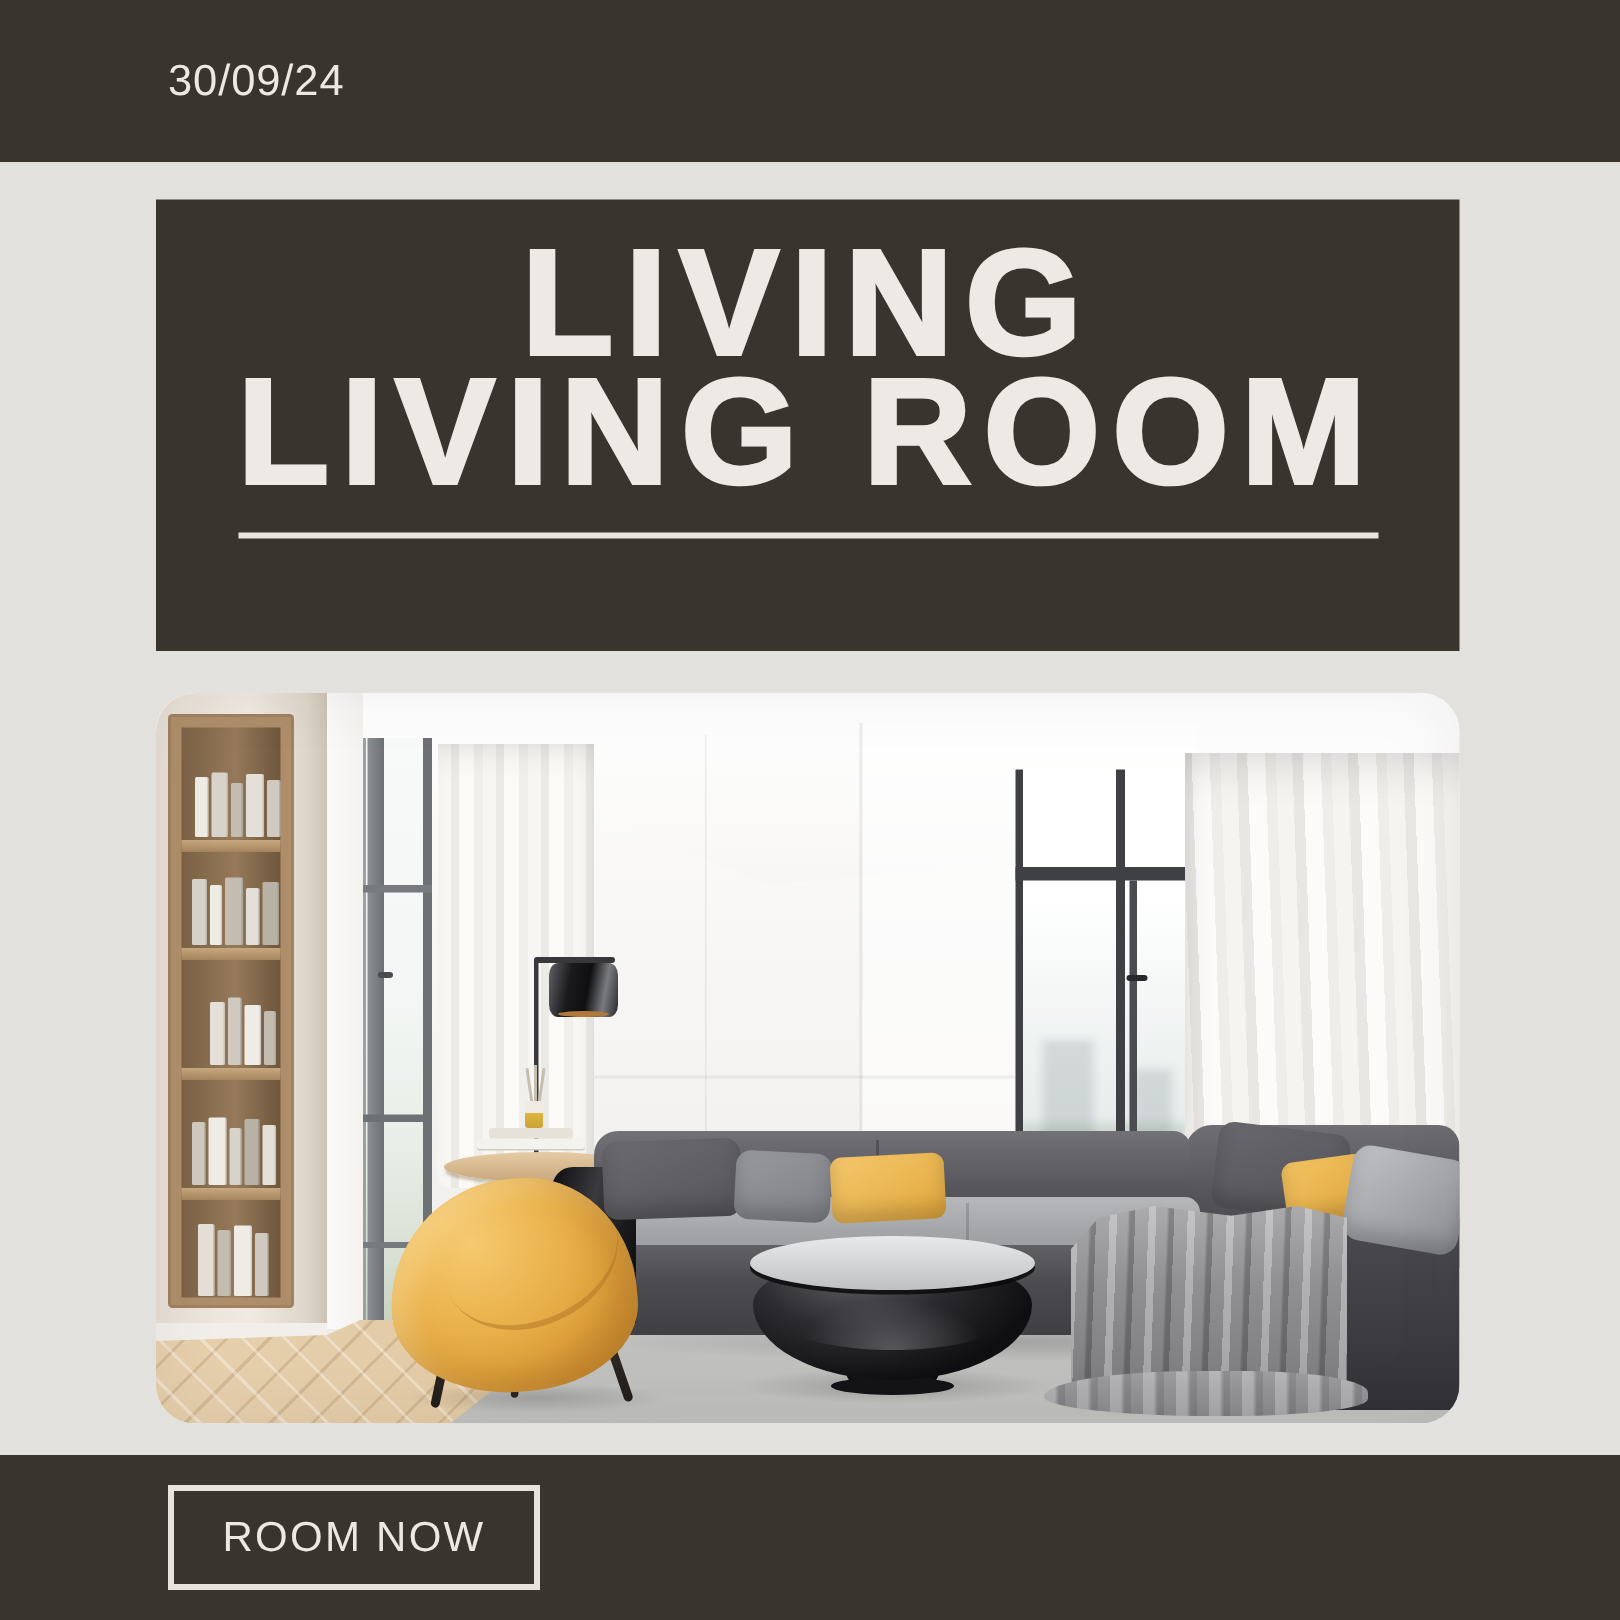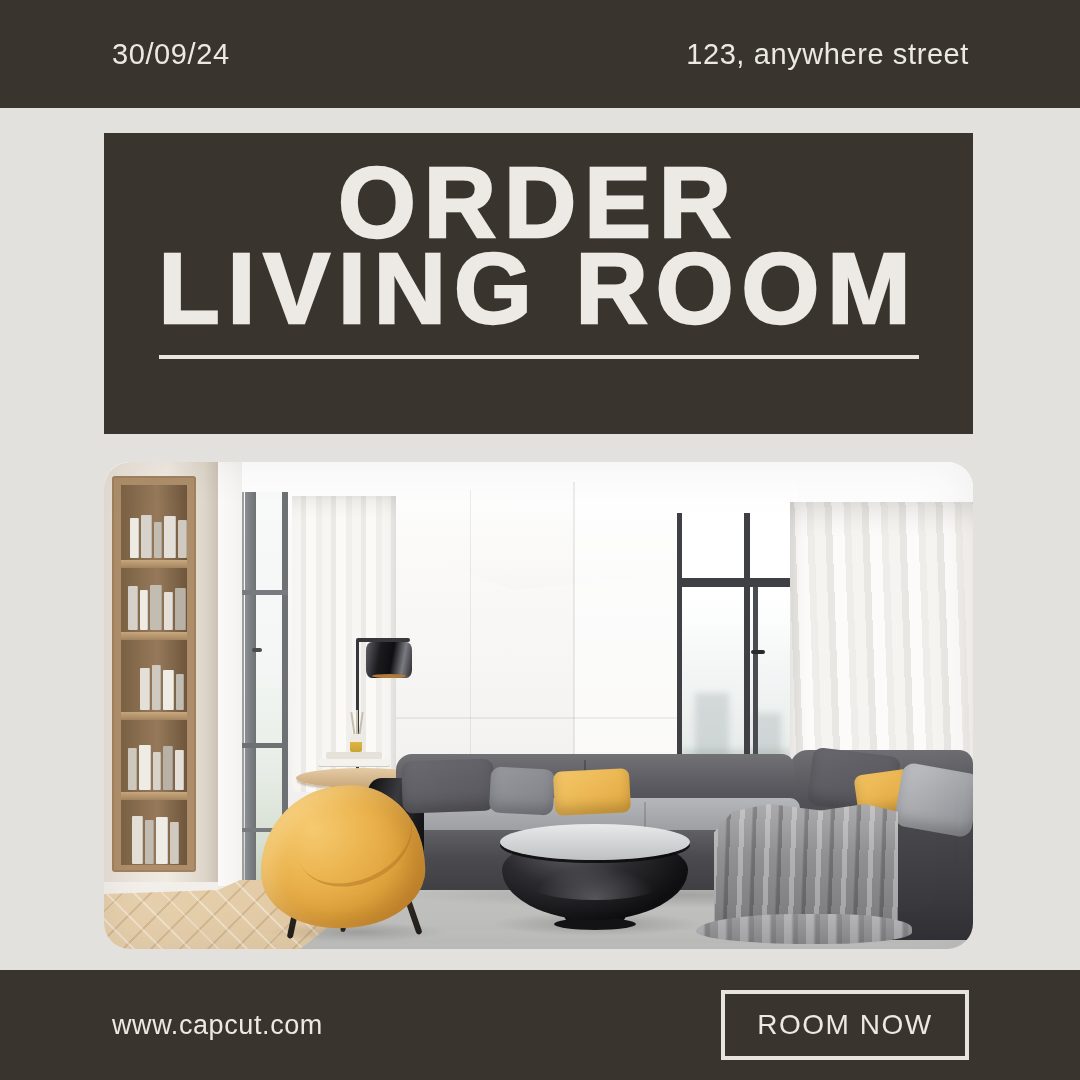--- a/index.html
+++ b/index.html
@@ -153,25 +153,24 @@
   .vignette{left:0;top:0;width:869px;height:487px;border-radius:26px;
     box-shadow:inset 0 0 46px rgba(60,55,48,.08);}
 </style>
 </head>
 <body>
 
 <div class="canvas">
 
   <div class="ab topbar">
     <span class="bar-text">30/09/24</span>
-    <span class="bar-text">123, anywhere street</span>
   </div>
 
   <div class="ab header-block">
-    <div class="title">ORDER</div>
+    <div class="title">LIVING</div>
     <div class="title">LIVING ROOM</div>
     <div class="divider"></div>
   </div>
 
   <div class="ab photo" aria-label="Modern living room with gray sectional sofa, yellow pillows, yellow accent armchair, round black coffee table, wooden bookshelf, table lamp and floor-to-ceiling windows with white curtains">
     <div class="ab ceiling"></div>
     <div class="ab panel-bright"></div>
     <div class="ab seam" style="left:366px;top:28px;width:1px;height:310px;"></div>
     <div class="ab seam" style="left:469px;top:20px;width:2px;height:318px;"></div>
     <div class="ab seam" style="left:292px;top:255px;width:402px;height:2px;background:rgba(60,60,60,.07);"></div>
@@ -288,19 +287,18 @@
     <div class="chair-leg" style="left:240px;top:418px;height:52px;transform:rotate(4deg);background:#2A251F;width:5px;"></div>
     <div class="chair-leg" style="left:198px;top:404px;height:74px;transform:rotate(12deg);"></div>
     <div class="chair-leg" style="left:290px;top:406px;height:70px;transform:rotate(-19deg);"></div>
     <div class="ab chair-body"></div>
     <div class="ab chair-seam"></div>
 
     <div class="ab vignette"></div>
   </div>
 
   <div class="ab bottombar">
-    <span class="bar-text" style="font-size:27px;">www.capcut.com</span>
     <div class="order-btn">
       <span>ROOM NOW</span>
     </div>
   </div>
 
 </div>
 
 </body></html>

